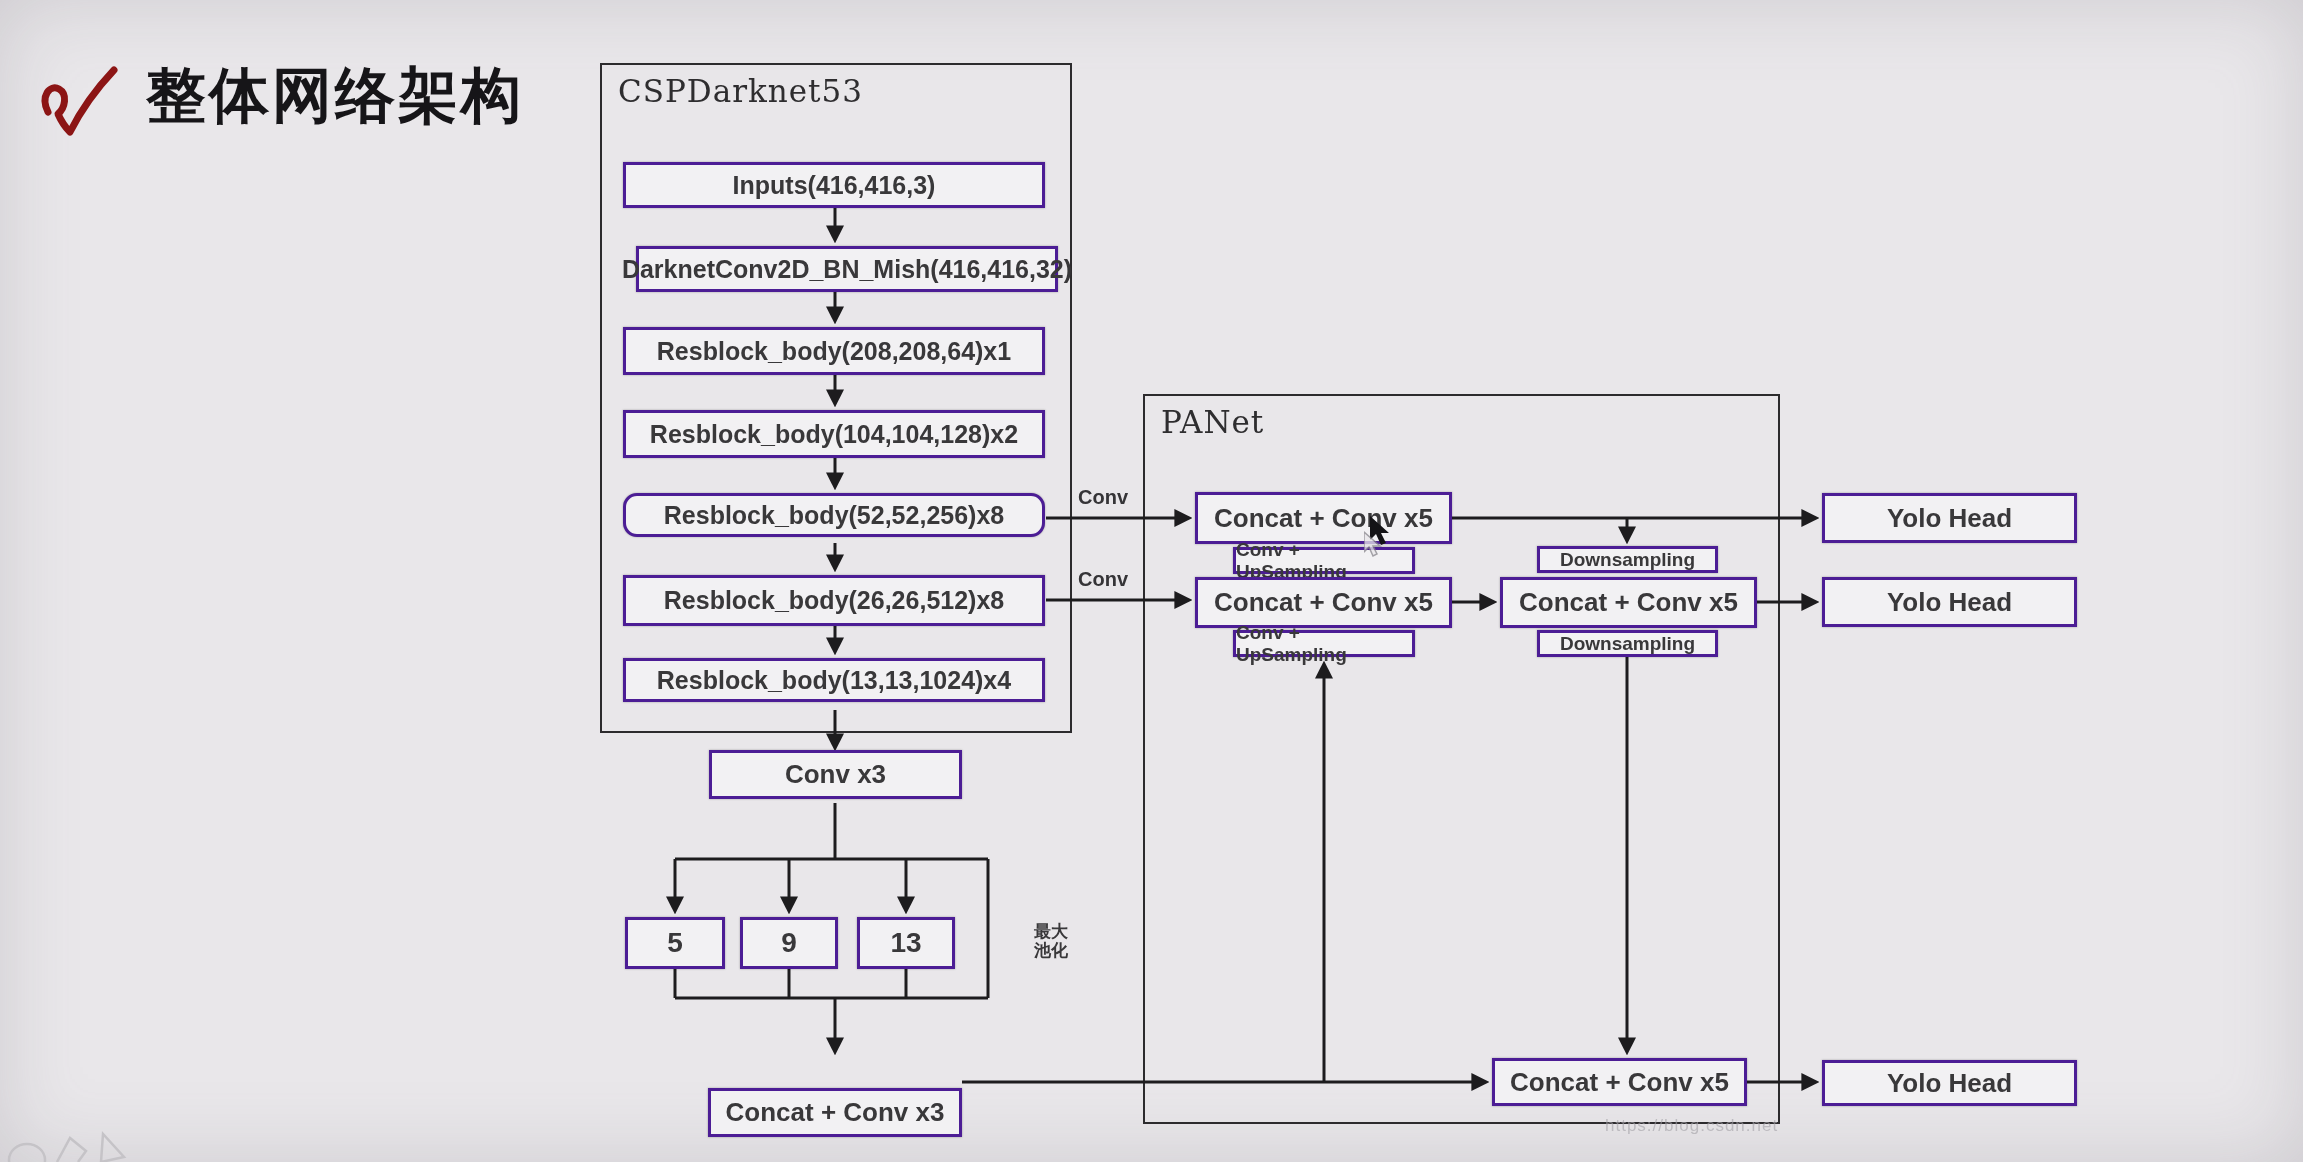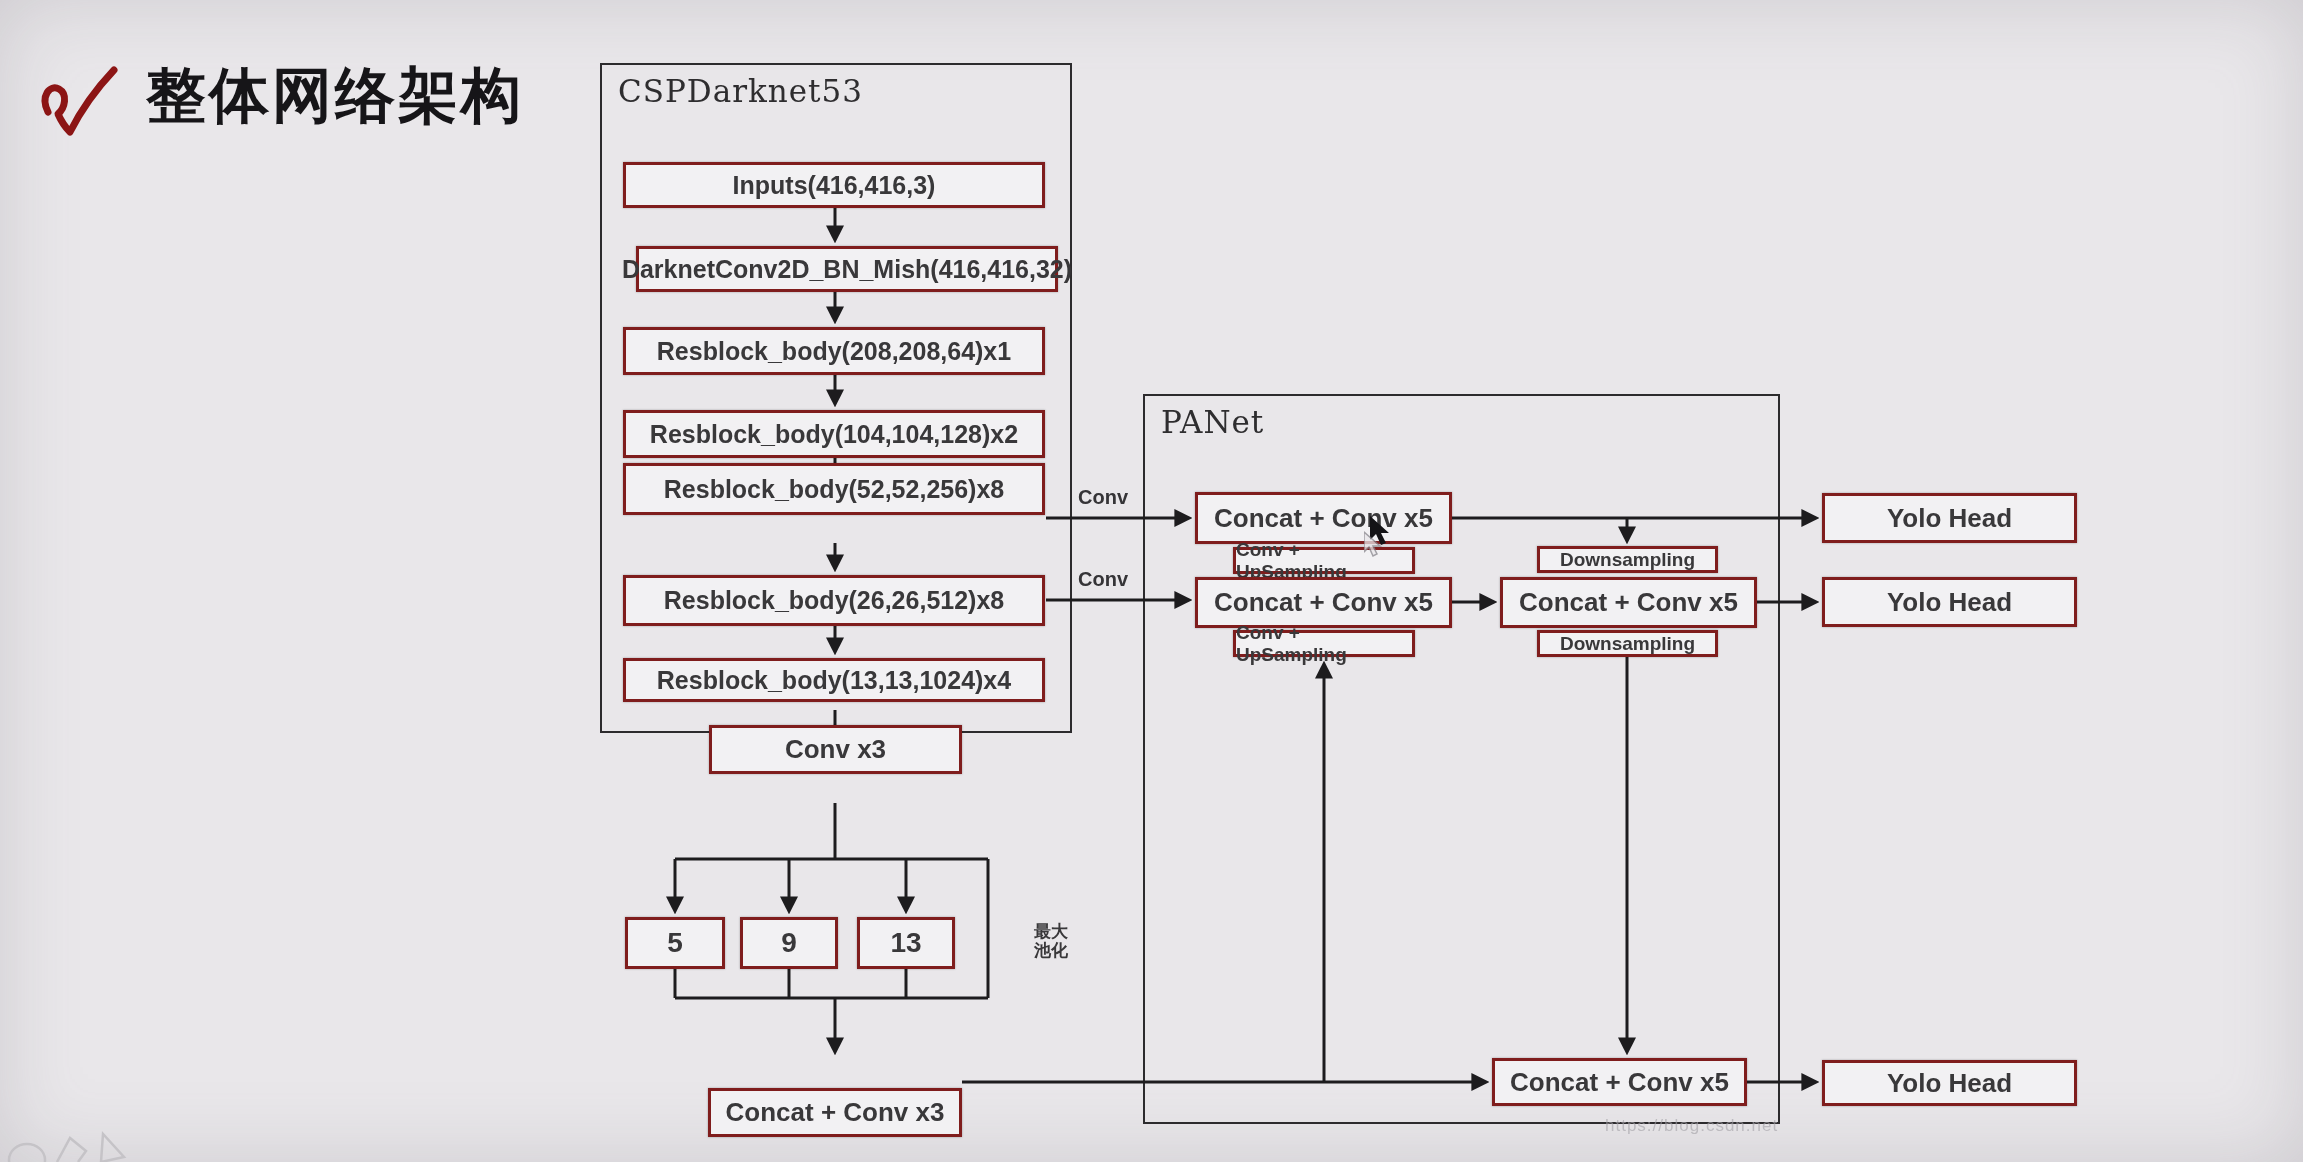--- a/index.html
+++ b/index.html
@@ -17,21 +17,21 @@
   .container-box{
     position:absolute;border:2px solid #2c2b2d;box-sizing:border-box;
     background:transparent;z-index:1;
   }
   .container-label{
     position:absolute;left:16px;top:8px;
     font-family:"DejaVu Serif","Liberation Serif",serif;
     font-size:31px;color:#2e2d2f;letter-spacing:1px;z-index:2;
   }
   .node{
-    position:absolute;border:3px solid #7f1d1d;background:#f2f1f3;
+    position:absolute;border:3px solid #4c1d95;background:#f2f1f3;
     box-sizing:border-box;display:flex;align-items:center;justify-content:center;
     color:#39383a;font-weight:bold;z-index:3;
     box-shadow:0 0 2px rgba(0,0,0,.3);
   }
   .node.big{font-size:25px;}
   .node.mid{font-size:26px;}
   .node.small{font-size:19px;border-width:3px;}
   .node.pool{font-size:28px;}
   .edge-label{
     position:absolute;font-size:20px;font-weight:bold;color:#353437;z-index:3;
@@ -116,31 +116,31 @@
   </div>
   <div class="node big" style="left:636px;top:246px;width:422px;height:46px;">
     <span>DarknetConv2D_BN_Mish(416,416,32)</span>
   </div>
   <div class="node big" style="left:623px;top:327px;width:422px;height:48px;">
     <span>Resblock_body(208,208,64)x1</span>
   </div>
   <div class="node big" style="left:623px;top:410px;width:422px;height:48px;">
     <span>Resblock_body(104,104,128)x2</span>
   </div>
-  <div class="node big" style="left:623px;top:463px;width:422px;height:52px;">
+  <div class="node big" style="left:623px;top:493px;width:422px;height:44px;border-radius:14px;">
     <span>Resblock_body(52,52,256)x8</span>
   </div>
   <div class="node big" style="left:623px;top:575px;width:422px;height:51px;">
     <span>Resblock_body(26,26,512)x8</span>
   </div>
   <div class="node big" style="left:623px;top:658px;width:422px;height:44px;">
     <span>Resblock_body(13,13,1024)x4</span>
   </div>
 
-  <div class="node mid" style="left:709px;top:725px;width:253px;height:49px;">
+  <div class="node mid" style="left:709px;top:750px;width:253px;height:49px;">
     <span>Conv x3</span>
   </div>
 
   <div class="edge-label" style="left:1078px;top:486px;">Conv</div>
   <div class="edge-label" style="left:1078px;top:568px;">Conv</div>
 
   <div class="node pool" style="left:625px;top:917px;width:100px;height:52px;">
     <span>5</span>
   </div>
   <div class="node pool" style="left:740px;top:917px;width:98px;height:52px;">

